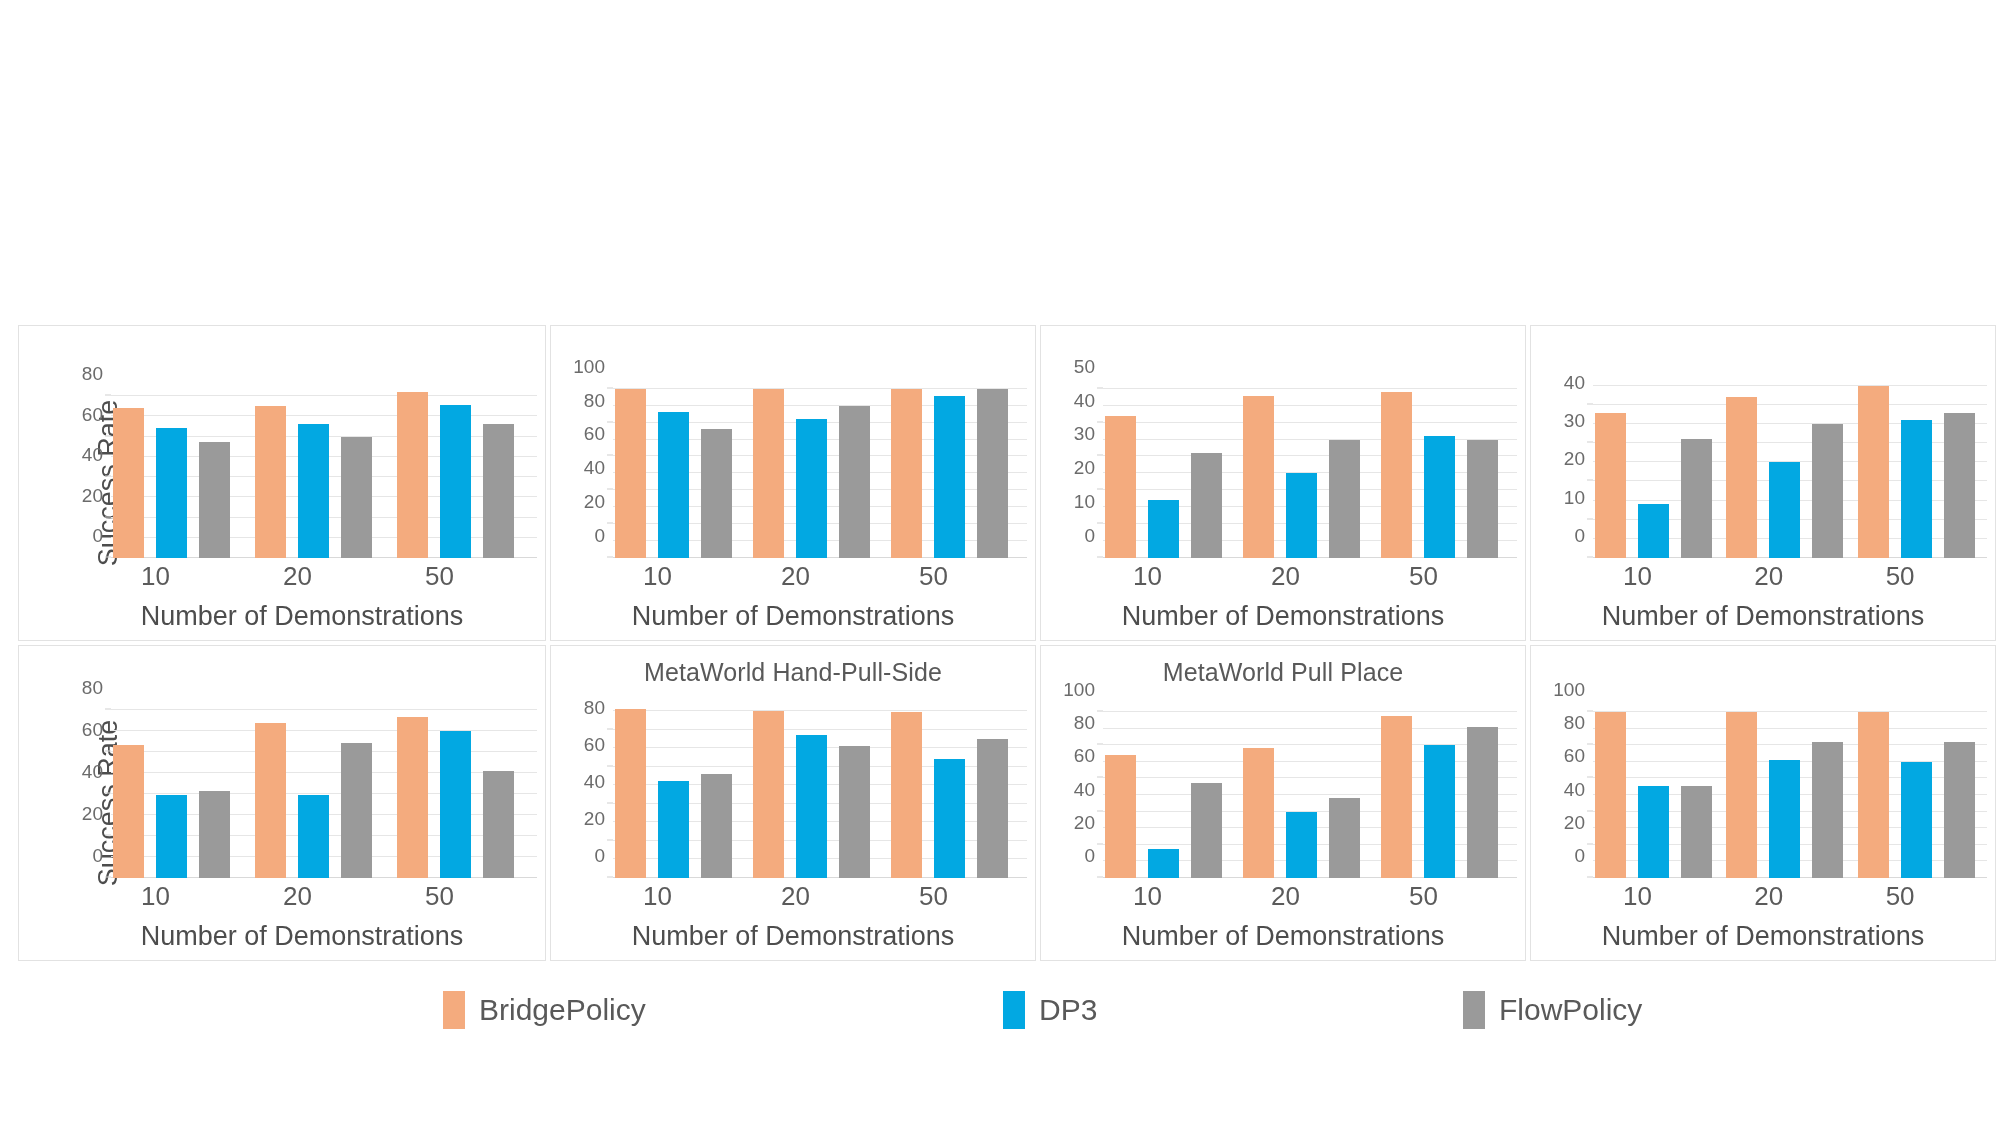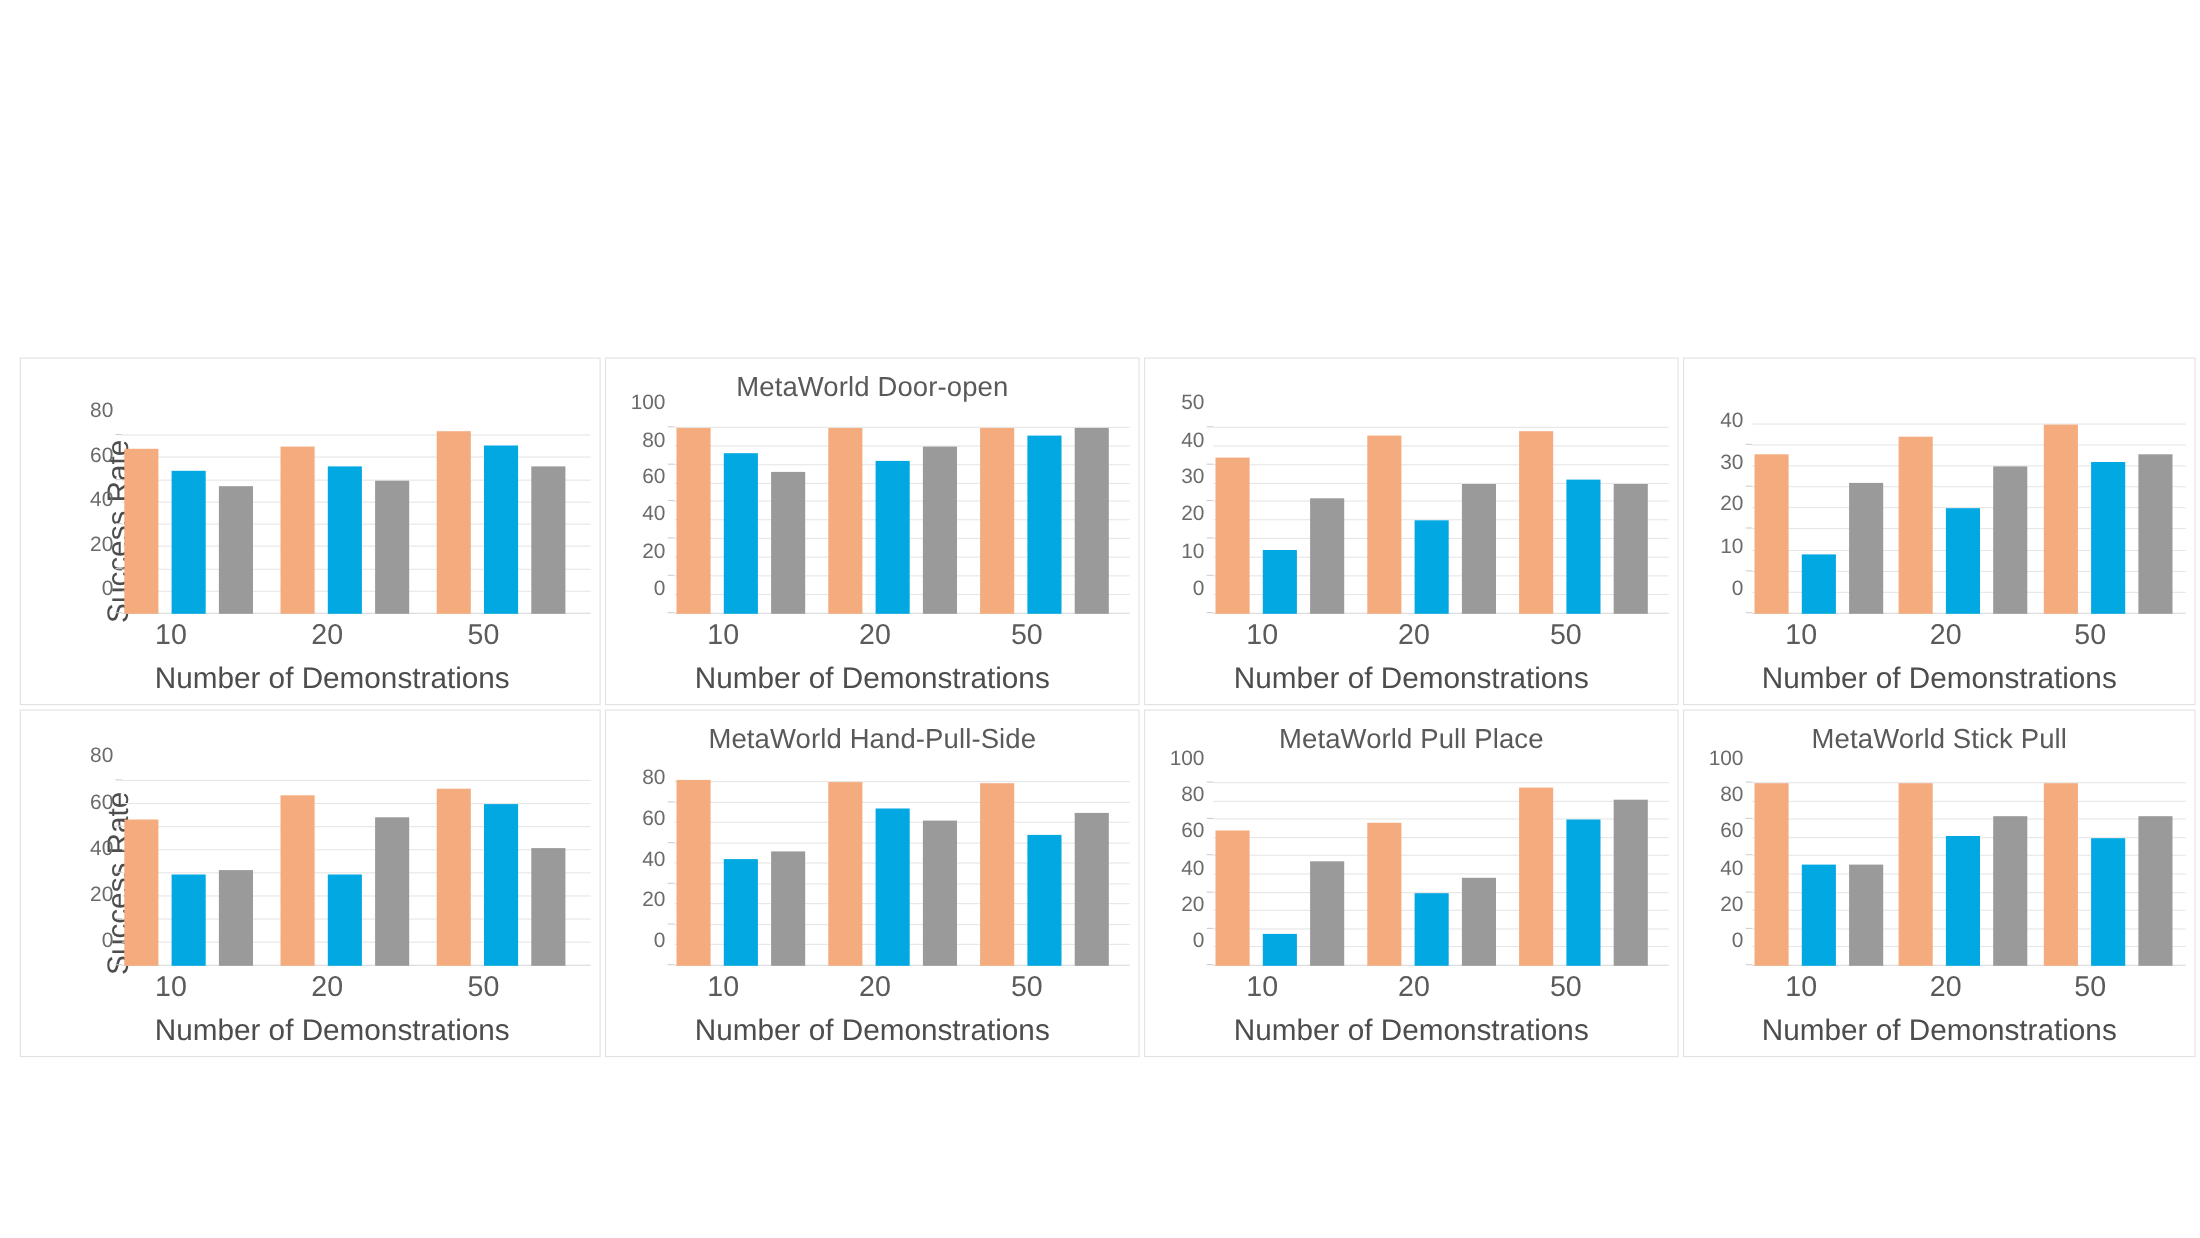--- a/index.html
+++ b/index.html
@@ -228,21 +228,20 @@
           </div>
         </div>
         <div class="xlabels">
           <div class="xlabel">10</div>
           <div class="xlabel">20</div>
           <div class="xlabel">50</div>
         </div>
         <div class="xaxis-title">Number of Demonstrations</div>
       </div>
       <div class="panel">
-        <div class="panel-title">MetaWorld Door-open</div>
         <div class="plot">
           <div class="gridlines">
             <div class="gridline base" style="bottom: 0%;"></div>
             <div class="gridline" style="bottom: 9.61538%;"></div>
             <div class="gridline" style="bottom: 19.2308%;"></div>
             <div class="gridline" style="bottom: 28.8462%;"></div>
             <div class="gridline" style="bottom: 38.4615%;"></div>
             <div class="gridline" style="bottom: 48.0769%;"></div>
             <div class="gridline" style="bottom: 57.6923%;"></div>
             <div class="gridline" style="bottom: 67.3077%;"></div>
@@ -534,21 +533,20 @@
           </div>
         </div>
         <div class="xlabels">
           <div class="xlabel">10</div>
           <div class="xlabel">20</div>
           <div class="xlabel">50</div>
         </div>
         <div class="xaxis-title">Number of Demonstrations</div>
       </div>
       <div class="panel">
-        <div class="panel-title">MetaWorld Stick Pull</div>
         <div class="plot">
           <div class="gridlines">
             <div class="gridline base" style="bottom: 0%;"></div>
             <div class="gridline" style="bottom: 9.43396%;"></div>
             <div class="gridline" style="bottom: 18.8679%;"></div>
             <div class="gridline" style="bottom: 28.3019%;"></div>
             <div class="gridline" style="bottom: 37.7358%;"></div>
             <div class="gridline" style="bottom: 47.1698%;"></div>
             <div class="gridline" style="bottom: 56.6038%;"></div>
             <div class="gridline" style="bottom: 66.0377%;"></div>
@@ -588,14 +586,28 @@
         </div>
         <div class="xlabels">
           <div class="xlabel">10</div>
           <div class="xlabel">20</div>
           <div class="xlabel">50</div>
         </div>
         <div class="xaxis-title">Number of Demonstrations</div>
       </div>
     </div>
 
+  <div id="legend">
+    <div class="legend-item" id="legend-bridgepolicy">
+      <span class="legend-swatch orange"></span>
+      <span class="legend-label">BridgePolicy</span>
+    </div>
+    <div class="legend-item" id="legend-dp3">
+      <span class="legend-swatch blue"></span>
+      <span class="legend-label">DP3</span>
+    </div>
+    <div class="legend-item" id="legend-flowpolicy">
+      <span class="legend-swatch gray"></span>
+      <span class="legend-label">FlowPolicy</span>
+    </div>
+  </div>
 
 </div>
 
 </body></html>

